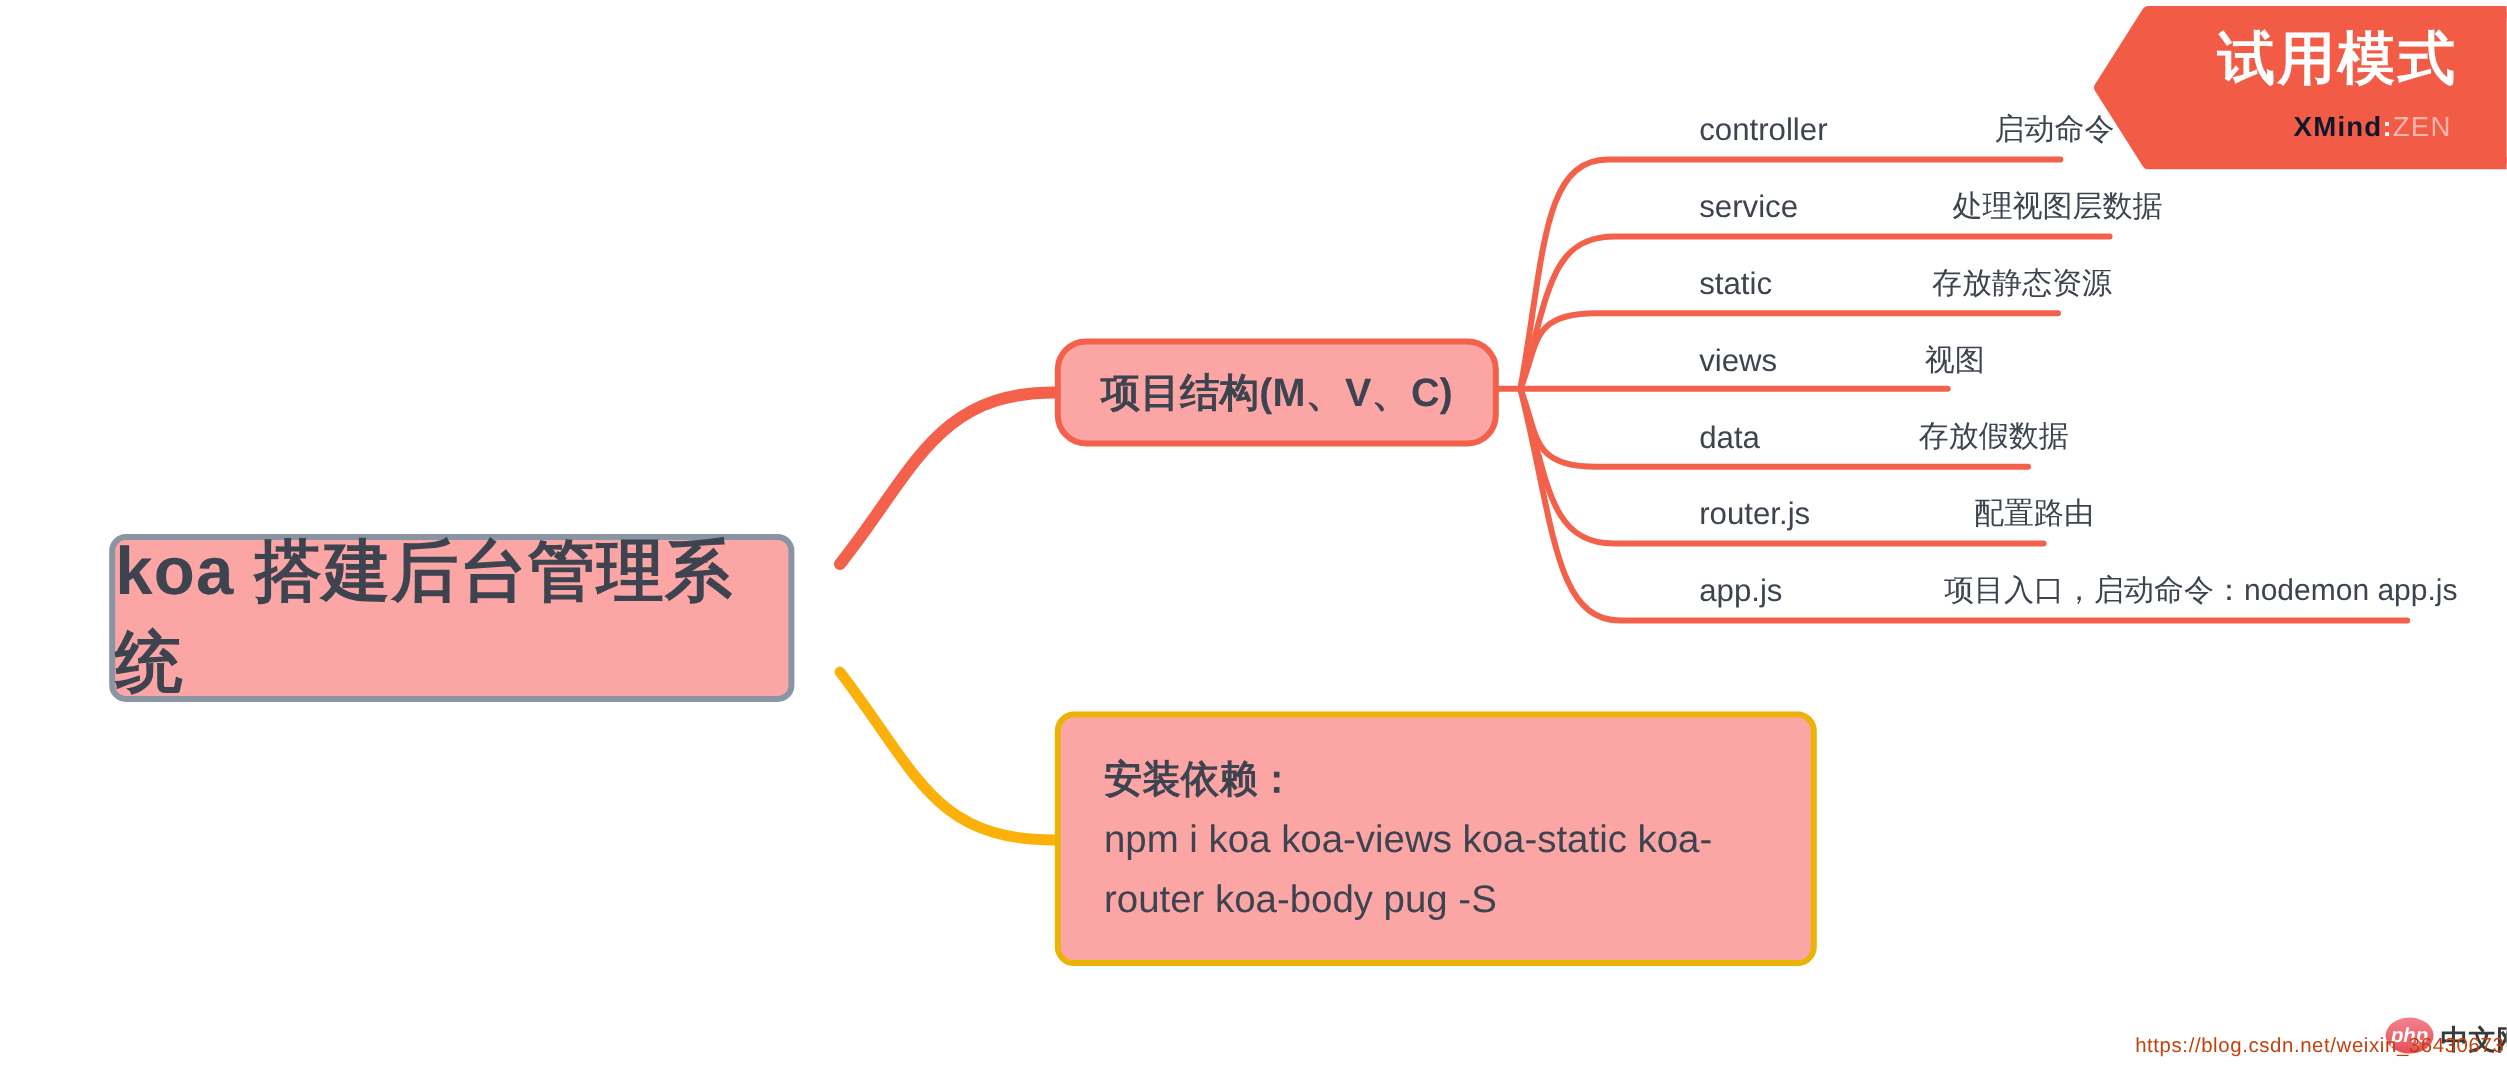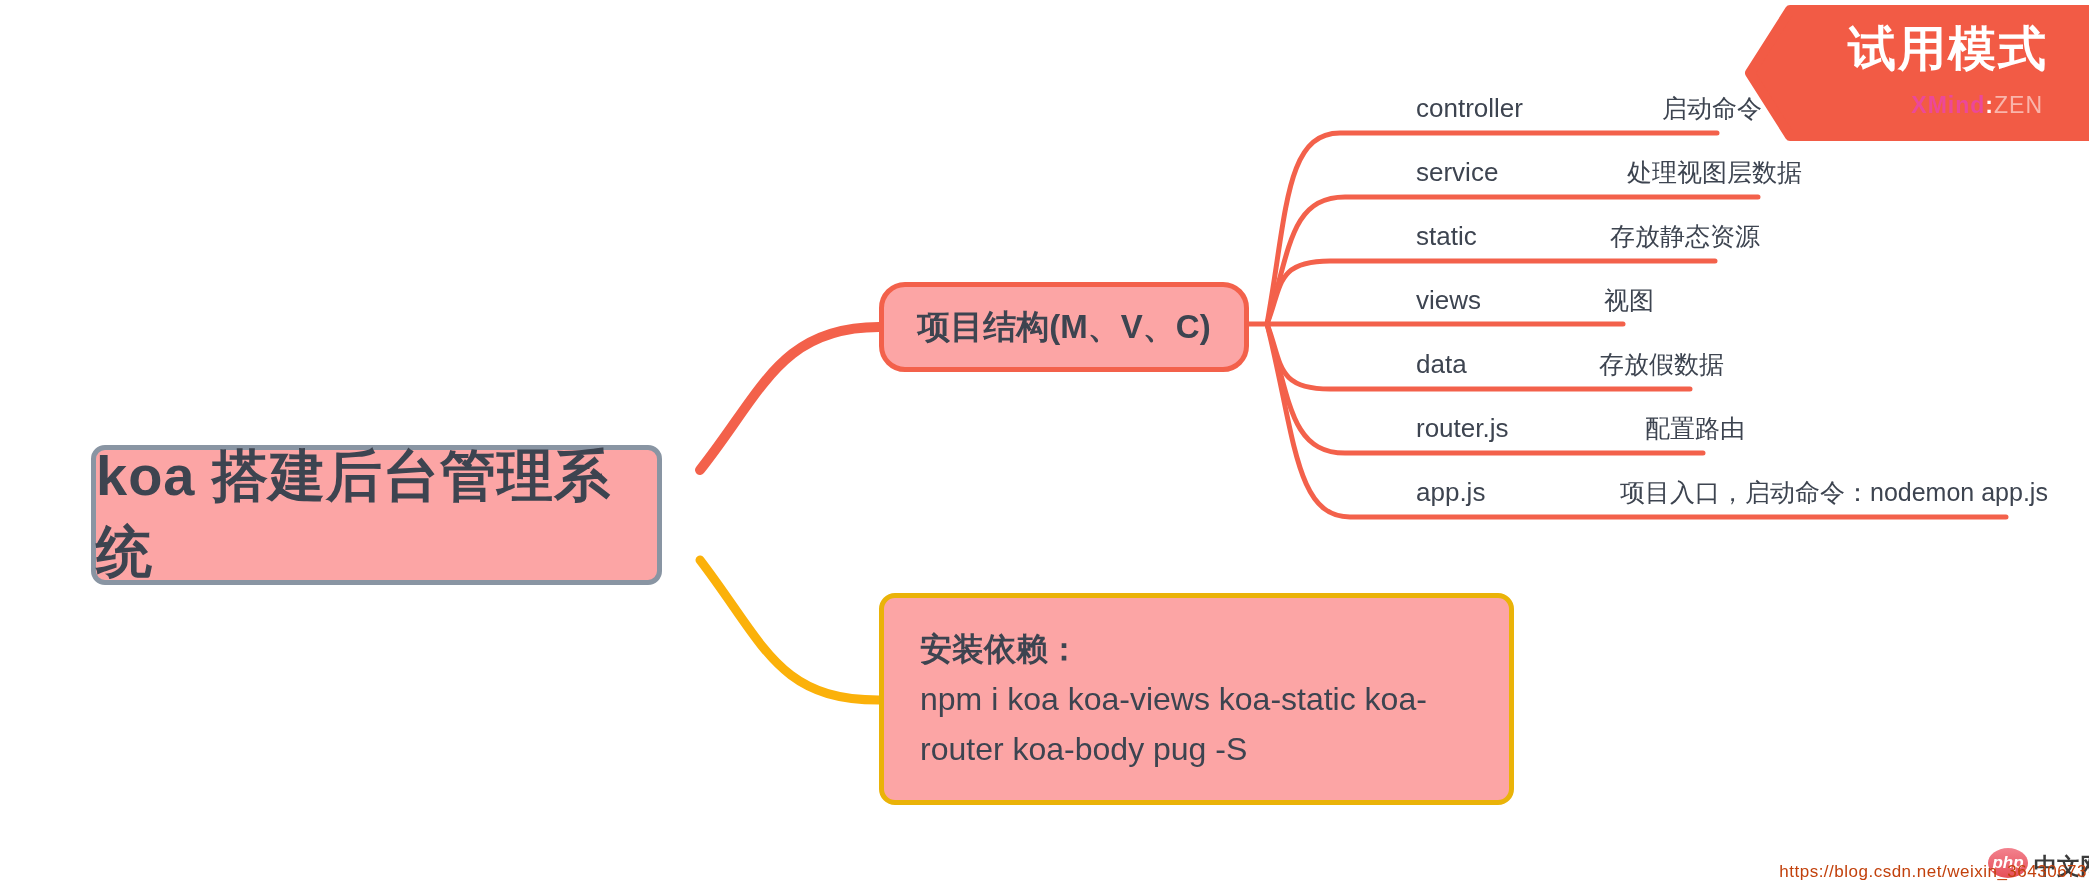--- a/index.html
+++ b/index.html
@@ -13,21 +13,21 @@
   .install-box{left:879px;top:593px;width:635px;height:212px;border:5px solid #eab308;border-radius:16px;display:block;padding:26px 36px;font-size:32px;line-height:50px;color:#3D4450;}
   .install-title{font-weight:700;display:block;}
   .install-cmd{font-weight:400;display:block;word-break:break-word;}
 
   .child-row{position:absolute;left:1416px;height:36px;line-height:36px;font-size:26px;color:#3D4450;white-space:nowrap;}
   .child-label{display:inline-block;}
   .child-note{position:absolute;top:0;font-size:25px;color:#3D4450;}
 
   .badge-title{position:absolute;left:1840px;top:17px;width:208px;text-align:right;font-size:48px;font-weight:700;color:#ffffff;letter-spacing:2px;}
   .badge-brand{position:absolute;top:92px;right:46px;font-size:23px;letter-spacing:1px;color:#ffffff;white-space:nowrap;}
-  .brand-name{font-weight:700;color:#ec4899;}
+  .brand-name{font-weight:700;color:#0f172a;}
   .brand-sep{font-weight:700;color:#ffffff;}
   .brand-edition{font-weight:400;color:rgba(255,255,255,0.55);}
 
   .php-logo{position:absolute;left:1988px;top:848px;width:40px;height:30px;border-radius:50%;background:linear-gradient(180deg,#F2828E 0%,#E64E58 100%);display:flex;align-items:center;justify-content:center;color:#ffffff;font-size:17px;font-weight:700;font-style:italic;}
   .php-suffix{position:absolute;left:2034px;top:851px;font-size:23px;font-weight:700;color:#3A3A3A;white-space:nowrap;}
   .watermark{position:absolute;right:2px;top:862px;font-size:17px;color:#c2410c;letter-spacing:0.5px;white-space:nowrap;}
 </style>
 </head>
 <body>
 

